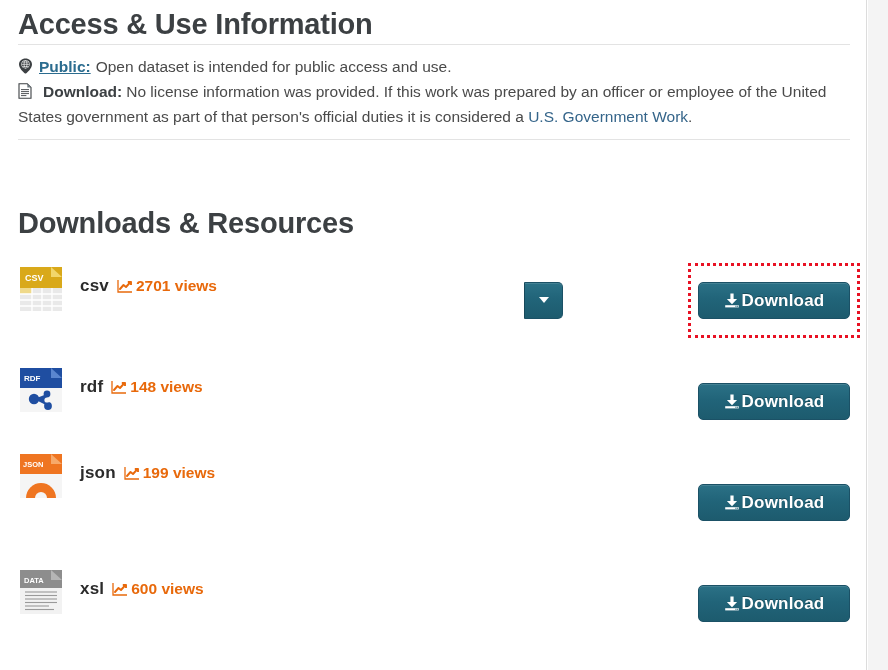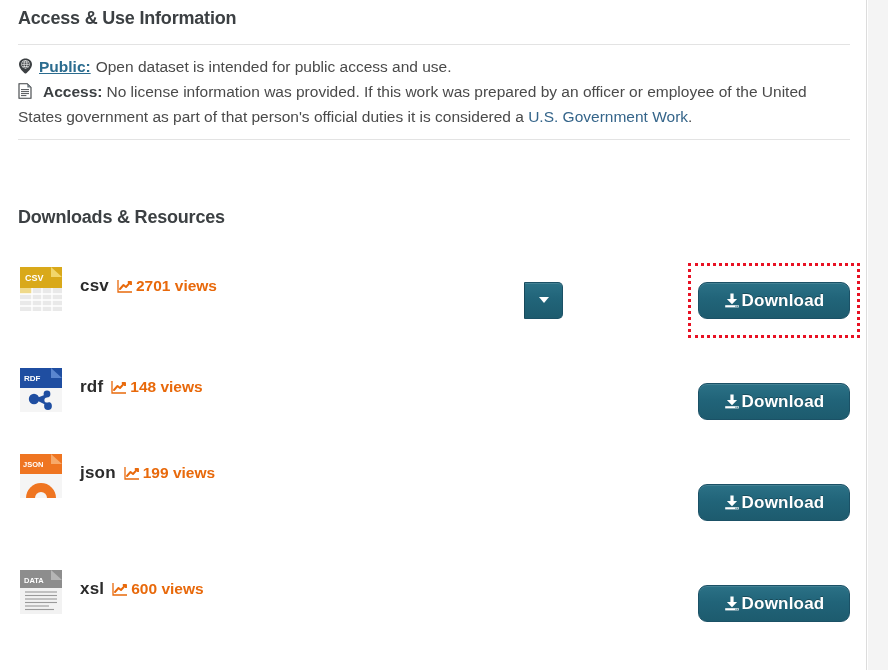--- a/index.html
+++ b/index.html
@@ -38,21 +38,21 @@
     left: 868px; top: 0;
     width: 20px;
     height: 670px;
     background: #f4f4f4;
   }
 
   
   .section-heading {
     position: absolute;
     color: #3c4043;
-    font-size: 18px;
+    font-size: 29px;
     font-weight: bold;
     letter-spacing: -0.2px;
     white-space: nowrap;
   }
   #access-heading { left: 18px; top: 8px; }
   #downloads-heading { left: 18px; top: 207px; }
 
   .rule {
     position: absolute;
     left: 18px;
@@ -199,21 +199,20 @@
     border-top: 6px solid #ffffff;
     vertical-align: 3px;
   }
 
   .download-button {
     position: absolute;
     width: 152px;
     height: 37px;
     line-height: 35px;
     white-space: nowrap;
-    border-radius: 9px;
   }
   #download-0 { left: 698px; top: 282px; }
   #download-1 { left: 698px; top: 383px; }
   #download-2 { left: 698px; top: 484px; }
   #download-3 { left: 698px; top: 585px; }
 
   .dl-icon {
     display: inline-block;
     width: 16px;
     height: 15px;
@@ -263,21 +262,21 @@
       <div class="info-line">
         <span class="inline-icon doc-icon">
           <svg width="14" height="16" viewBox="0 0 14 16" xmlns="http://www.w3.org/2000/svg">
             <path d="M1 0.8 H9.3 L13 4.4 V15.2 H1 Z" fill="#ffffff" stroke="#3c4043" stroke-width="1.1"></path>
             <path d="M9.3 0.8 L9.3 4.4 L13 4.4 Z" fill="#6f7a80"></path>
             <line x1="3" y1="6.6" x2="11" y2="6.6" stroke="#3c4043" stroke-width="0.9"></line>
             <line x1="3" y1="8.6" x2="11" y2="8.6" stroke="#3c4043" stroke-width="0.9"></line>
             <line x1="3" y1="10.6" x2="11" y2="10.6" stroke="#3c4043" stroke-width="0.9"></line>
             <line x1="3" y1="12.6" x2="8.4" y2="12.6" stroke="#3c4043" stroke-width="0.9"></line>
           </svg>
-        </span><span class="label-license">Access:</span><span style="margin-left:4px;">No license information was provided. If this work was prepared by an officer or employee of the United States government as part of that person's official duties it is considered a </span><a href="#" class="link">U.S. Government Work</a><span>.</span>
+        </span><span class="label-license">Download:</span><span style="margin-left:4px;">No license information was provided. If this work was prepared by an officer or employee of the United States government as part of that person's official duties it is considered a </span><a href="#" class="link">U.S. Government Work</a><span>.</span>
       </div>
 
     </div>
 
     <div class="rule" id="rule-bottom"></div>
 
     <div class="section-heading" id="downloads-heading">Downloads &amp; Resources</div>
 
     <div class="resource-row" id="row-0">
       <div class="file-icon">

